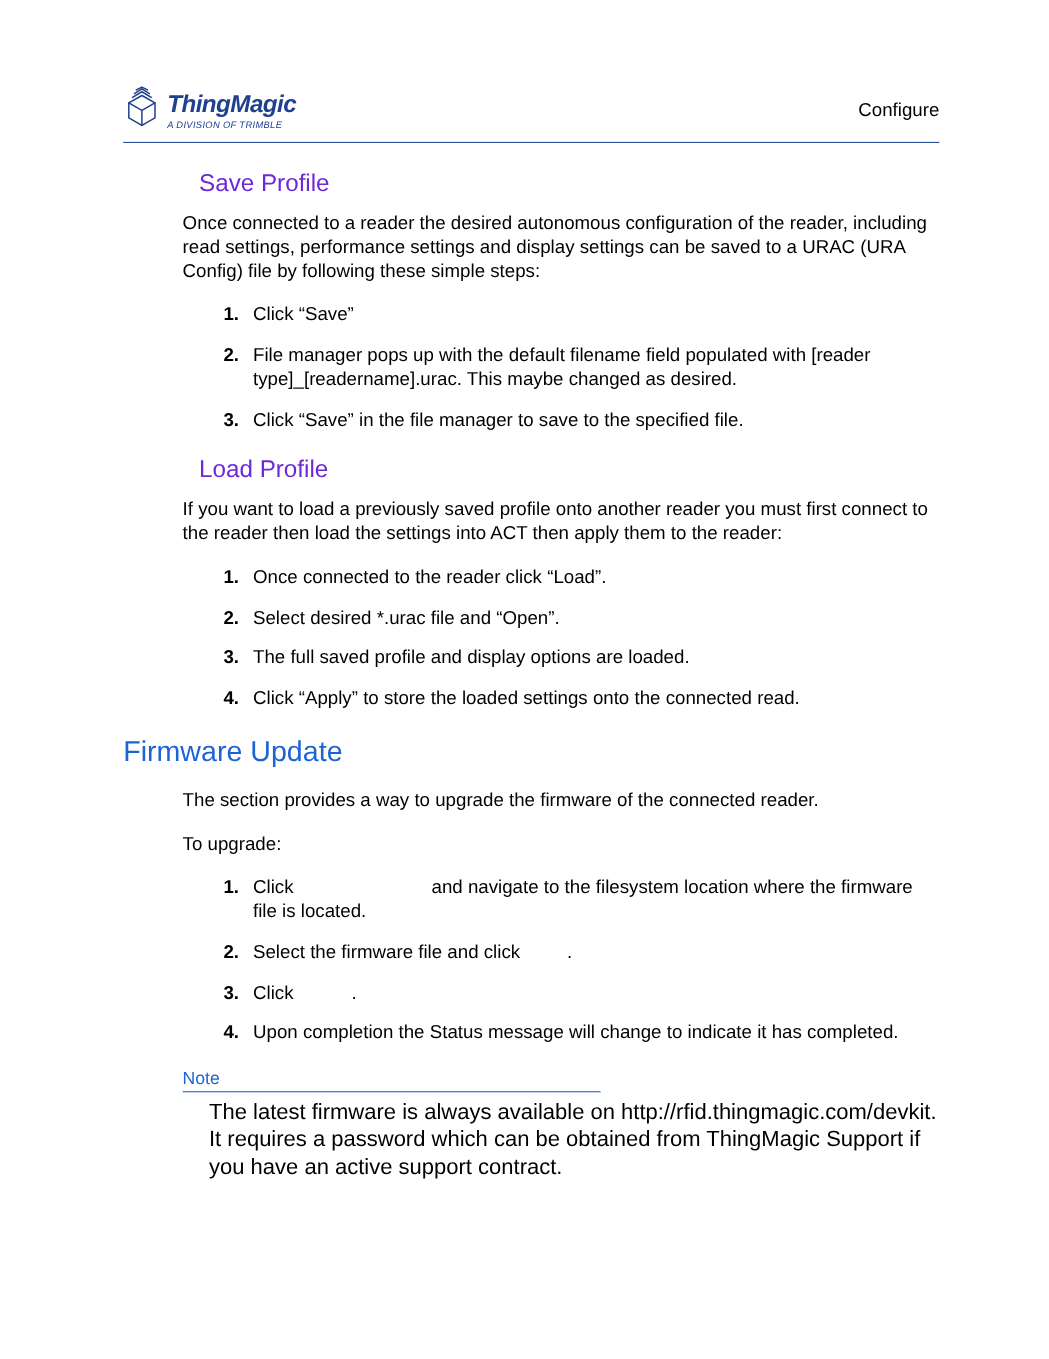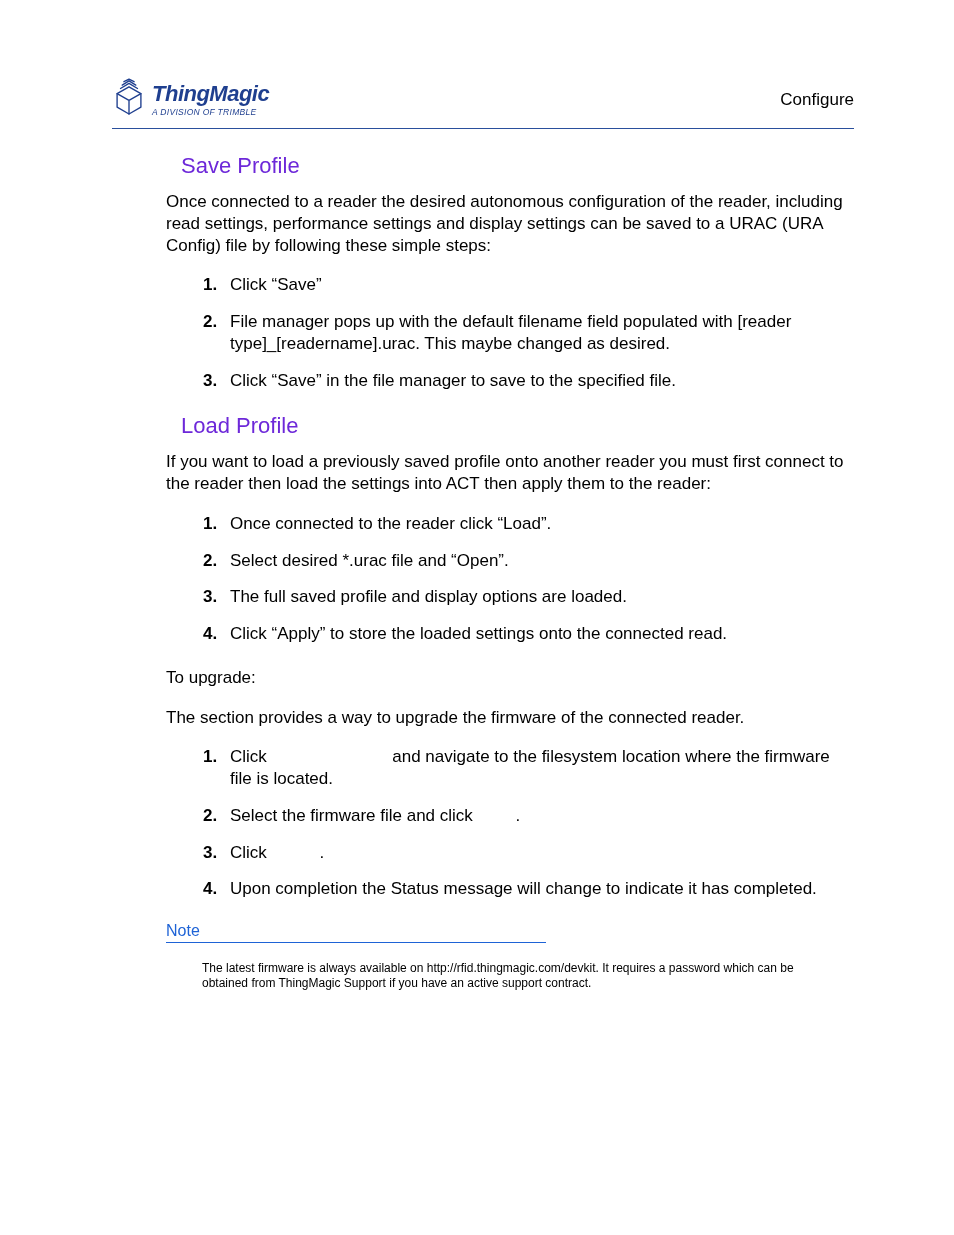--- a/index.html
+++ b/index.html
@@ -91,24 +91,24 @@
   .note-label {
     font-size: 16px;
     color: #1e63d6;
     border-bottom: 1px solid #1e63d6;
     display: inline-block;
     width: 380px;
     padding-bottom: 2px;
     margin-bottom: 6px;
   }
   .note-text {
-    font-size: 12px;
+    font-size: 20px;
     line-height: 1.25;
     padding-left: 24px;
-    margin: 12px;
+    margin: 0;
   }
   .footer {
     position: absolute;
     left: 112px;
     right: 100px;
     bottom: 100px;
     border-top: 1px solid #2a4f9c;
     padding-top: 10px;
     display: flex;
     justify-content: space-between;
@@ -163,22 +163,23 @@
 
     <h3>Load Profile</h3>
     <p>If you want to load a previously saved profile onto another reader you must first connect to the reader then load the settings into ACT then apply them to the reader:</p>
     <ol>
       <li>Once connected to the reader click “Load”.</li>
       <li>Select desired *.urac file and “Open”.</li>
       <li>The full saved profile and display options are loaded.</li>
       <li>Click “Apply” to store the loaded settings onto the connected read.</li>
     </ol>
 
+    <h2>Firmware Update</h2>
+    <p>The section provides a way to upgrade the firmware of the connected reader.</p>
     <p>To upgrade:</p>
-    <p>The section provides a way to upgrade the firmware of the connected reader.</p>
     <ol>
       <li><span>Click </span><span class="blank-slot"></span><span> and navigate to the filesystem location where the firmware file is located.</span></li>
       <li><span>Select the firmware file and click </span><span class="blank-slot-sm"></span><span>.</span></li>
       <li><span>Click </span><span class="blank-slot-md"></span><span>.</span></li>
       <li>Upon completion the Status message will change to indicate it has completed.</li>
     </ol>
 
     <div class="note-block">
       <div class="note-label">Note</div>
       <p class="note-text">The latest firmware is always available on http://rfid.thingmagic.com/devkit. It requires a password which can be obtained from ThingMagic Support if you have an active support contract.</p>

